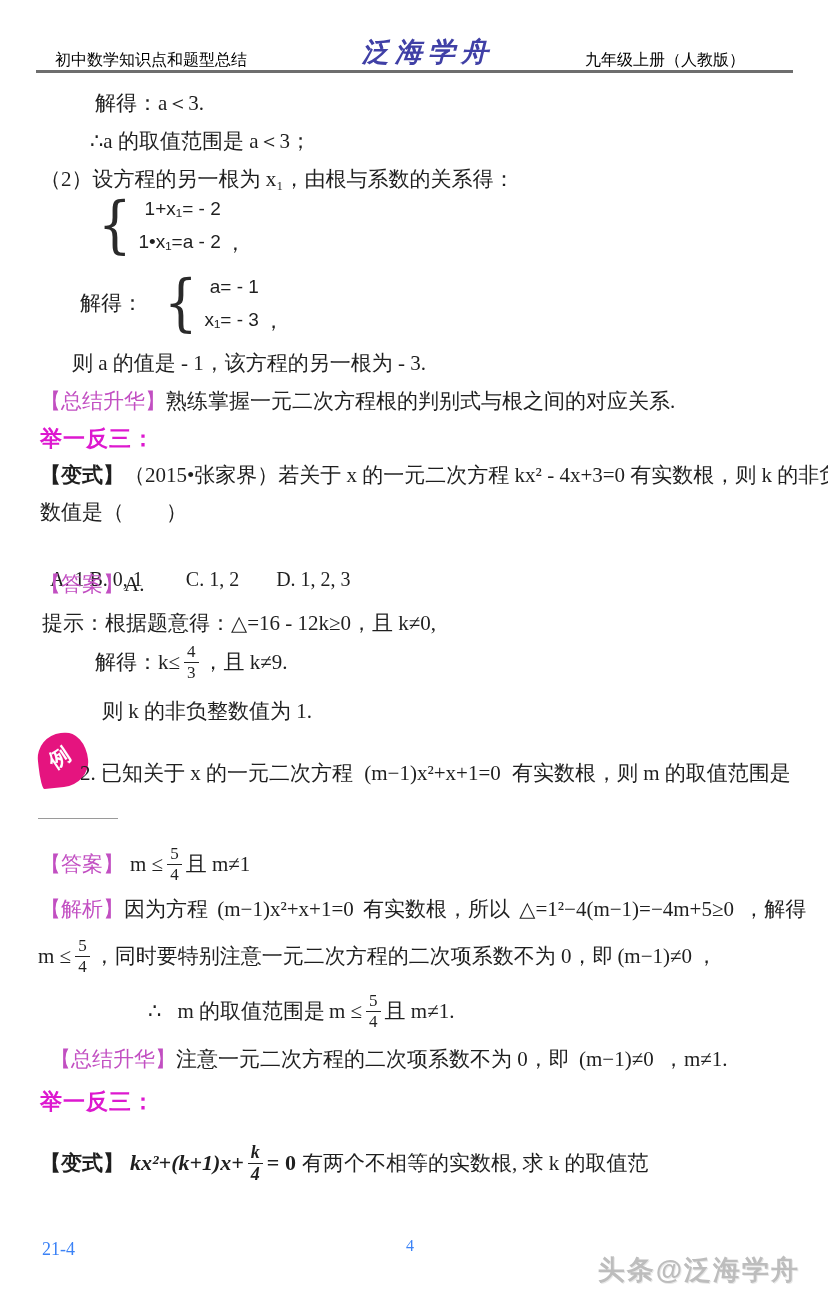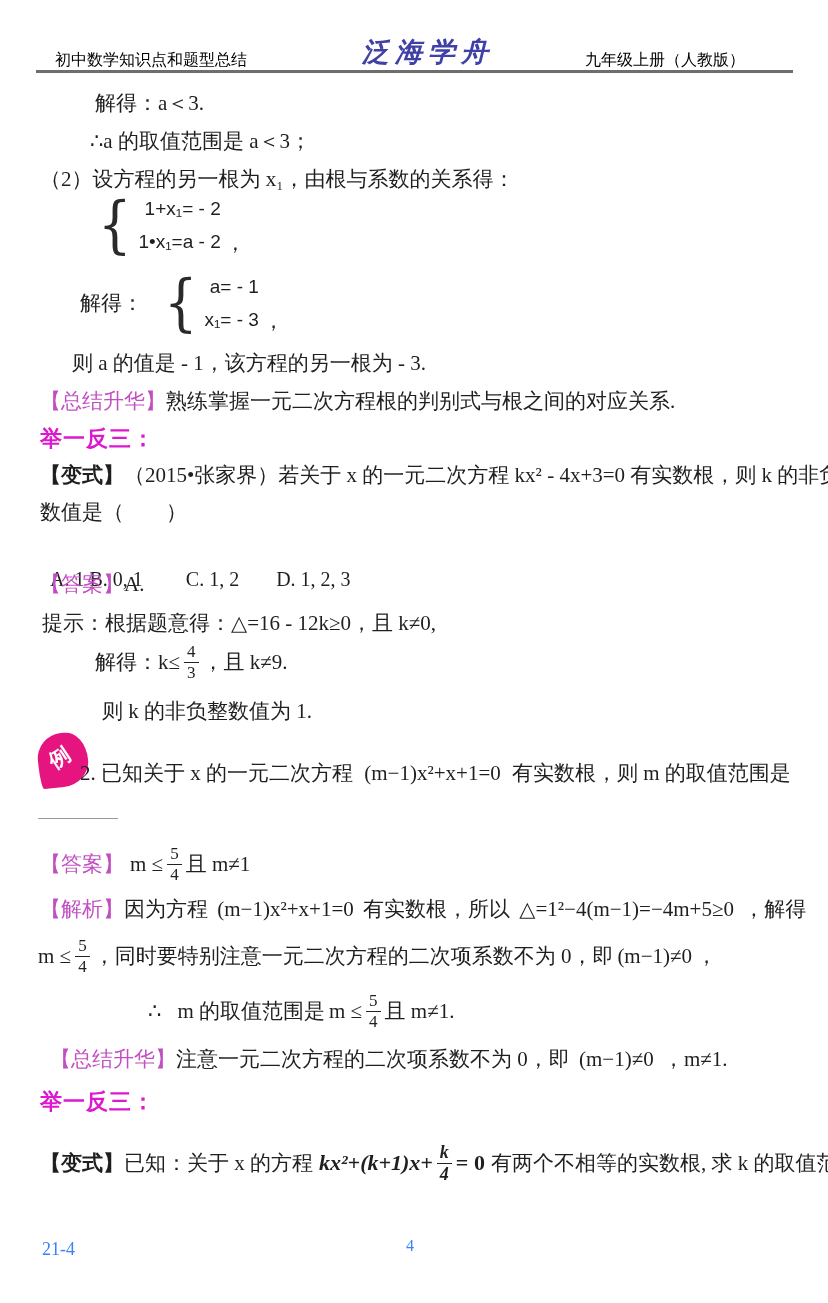--- a/index.html
+++ b/index.html
@@ -177,26 +177,26 @@
   <div class="line" style="left:40px;top:1046px;margin-left:10px;">
     <span class="label">【总结升华】</span><span>注意一元二次方程的二次项系数不为 0，即</span>
     <span class="math" style="margin:0 4px;">(m−1)≠0</span>
     <span>，m≠1.</span>
   </div>
 
   <div class="line drill" style="left:40px;top:1088px;">举一反三：</div>
 
   <div class="line flexline" style="left:40px;top:1132px;height:62px;">
     <span class="blabel">【变式】</span>
-    <span>已知：关于 x 的方程</span>
     <span class="bmath" style="margin-left:6px;">kx²+(k+1)x+</span>
     <span class="frac bold">
       <span class="num">k</span>
       <span class="den">4</span>
     </span>
     <span class="bmath" style="margin-right:6px;font-style:normal;">= 0</span>
     <span>有两个不相等的实数根, 求 k 的取值范</span>
   </div>
 
   <div class="line footer" style="left:42px;top:1238px;">21-4</div>
   <div class="line footer pagenum" style="left:406px;top:1236px;">4</div>
+  <div class="watermark">头条@泛海学舟</div>
 
 </div>
 
 </body></html>

